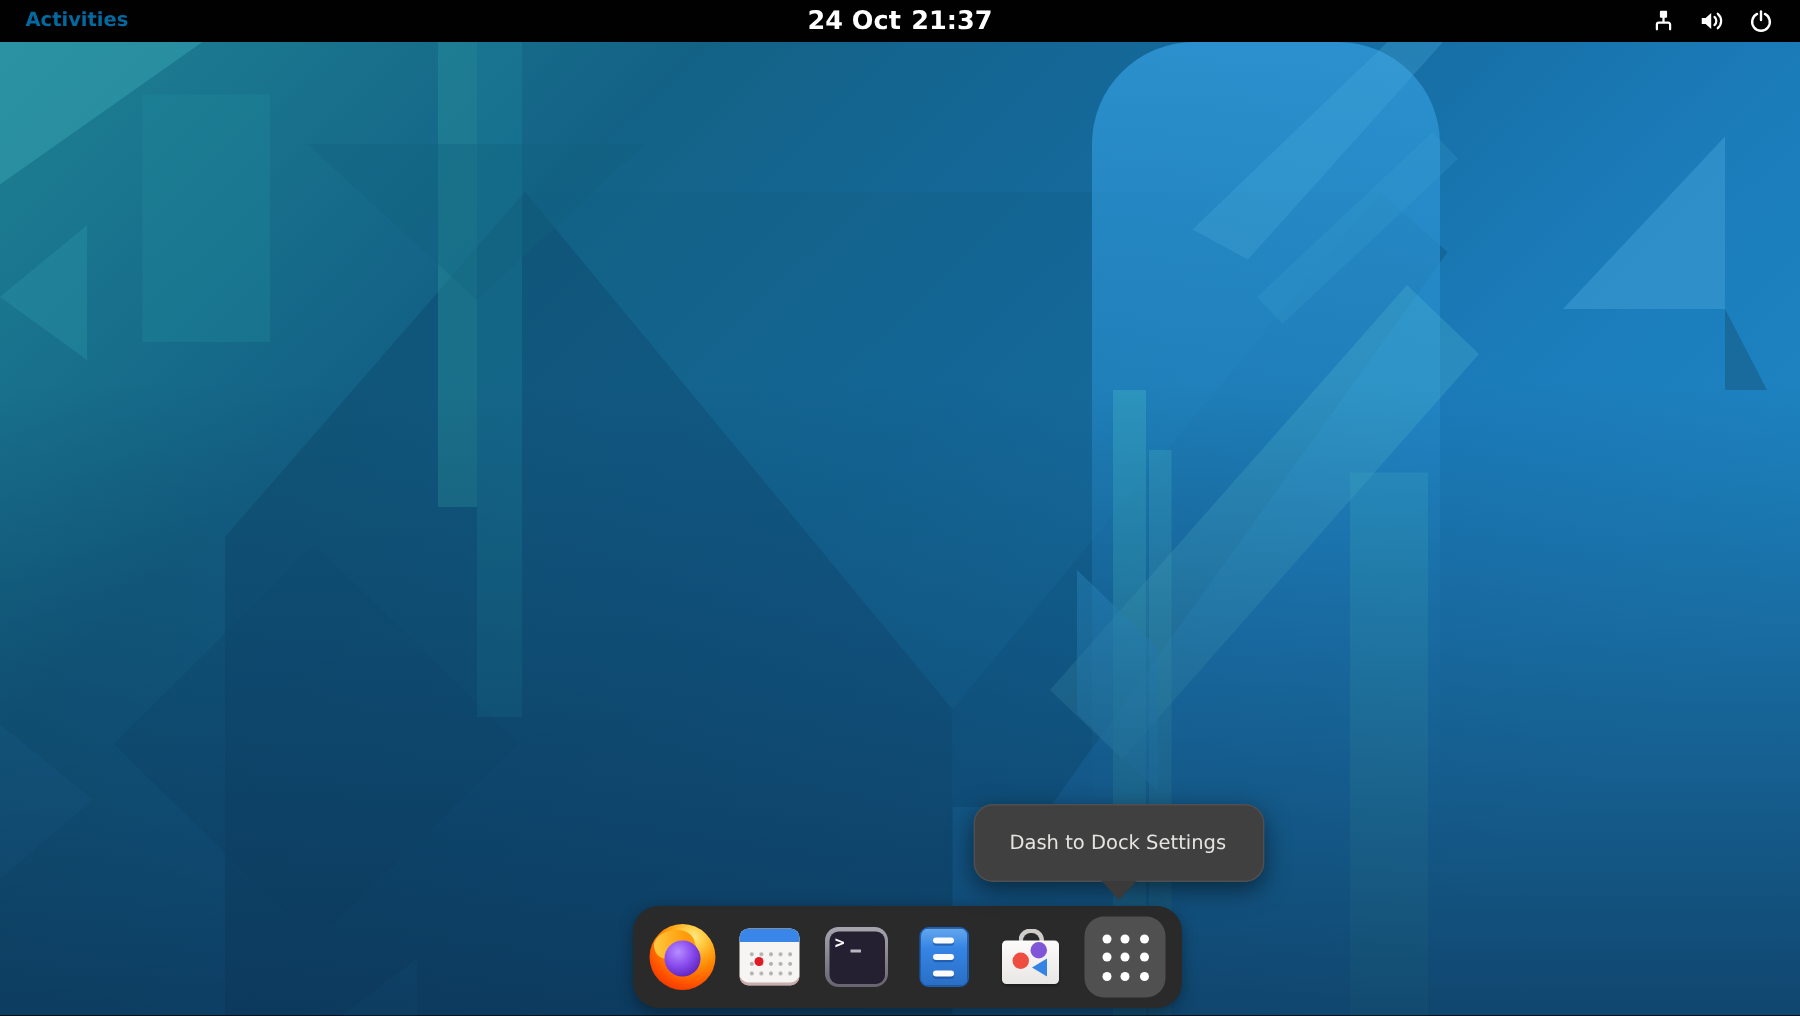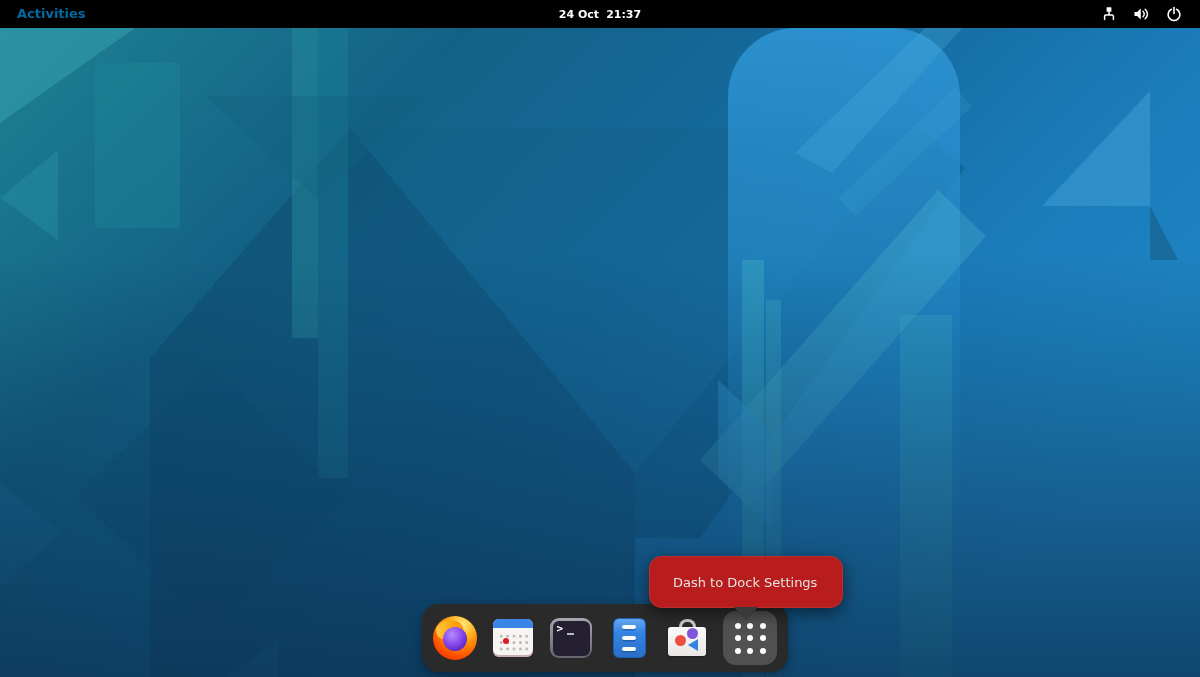--- a/index.html
+++ b/index.html
@@ -6,21 +6,21 @@
   html,body { width:1200px; height:677px; overflow:hidden; background:#000;
               font-family:"DejaVu Sans","Liberation Sans",sans-serif; }
   #screen { position:relative; width:1200px; height:677px; }
 
   
   .topbar { position:absolute; top:0; left:0; width:1200px; height:28px;
             background:#010101; display:flex; align-items:center; z-index:50; }
   .activities { height:28px; line-height:28px; padding:0 17px; color:#0369a1;
                 font-size:13px; font-weight:700; cursor:pointer; }
   .clock { position:absolute; left:50%; transform:translateX(-50%); color:#ffffff;
-           font-size:11px; font-weight:700; cursor:pointer; white-space:nowrap; }
+           font-size:17px; font-weight:700; cursor:pointer; white-space:nowrap; }
   .clock span.date { margin-right:7px; }
   .status-area { position:absolute; right:10px; top:0; height:28px; display:flex;
                  align-items:center; gap:16px; padding:0 8px; cursor:pointer; }
   .status-area svg { display:block; }
 
   
   .wallpaper { position:absolute; top:28px; left:0; width:1200px; height:649px; }
   .wallpaper svg { display:block; }
 
   
@@ -82,22 +82,22 @@
     border-top:6px solid transparent; border-bottom:6px solid transparent;
     border-right:10px solid #3584e4; }
 
   
   .showapps-btn { width:54px; height:54px; border-radius:13px; background:#505050;
     display:flex; align-items:center; justify-content:center; cursor:pointer; }
   .dots-grid { display:grid; grid-template-columns:repeat(3,6px); grid-auto-rows:6px; gap:6.5px; }
   .dots-grid i { width:6px; height:6px; border-radius:50%; background:#ffffff; }
 
   
-  .popup { position:absolute; left:649px; top:556px; width:194px; height:52px;
-    background:#b91c1c; border:1px solid rgba(255,255,255,.08); border-radius:13px;
+  .popup { position:absolute; left:649px; top:536px; width:194px; height:52px;
+    background:#404040; border:1px solid rgba(255,255,255,.08); border-radius:13px;
     box-shadow:0 5px 16px rgba(0,0,0,.5); z-index:45; }
   .popup-arrow { position:absolute; left:50%; transform:translateX(-50%); top:100%;
     width:0; height:0; border-left:12px solid transparent; border-right:12px solid transparent;
     border-top:13px solid #3a3a3a; }
   .popup-item { height:100%; display:flex; align-items:center; padding-left:23px;
     color:#e6e4e1; font-size:13px; cursor:pointer; border-radius:12px; }
 </style>
 </head>
 <body>
 

